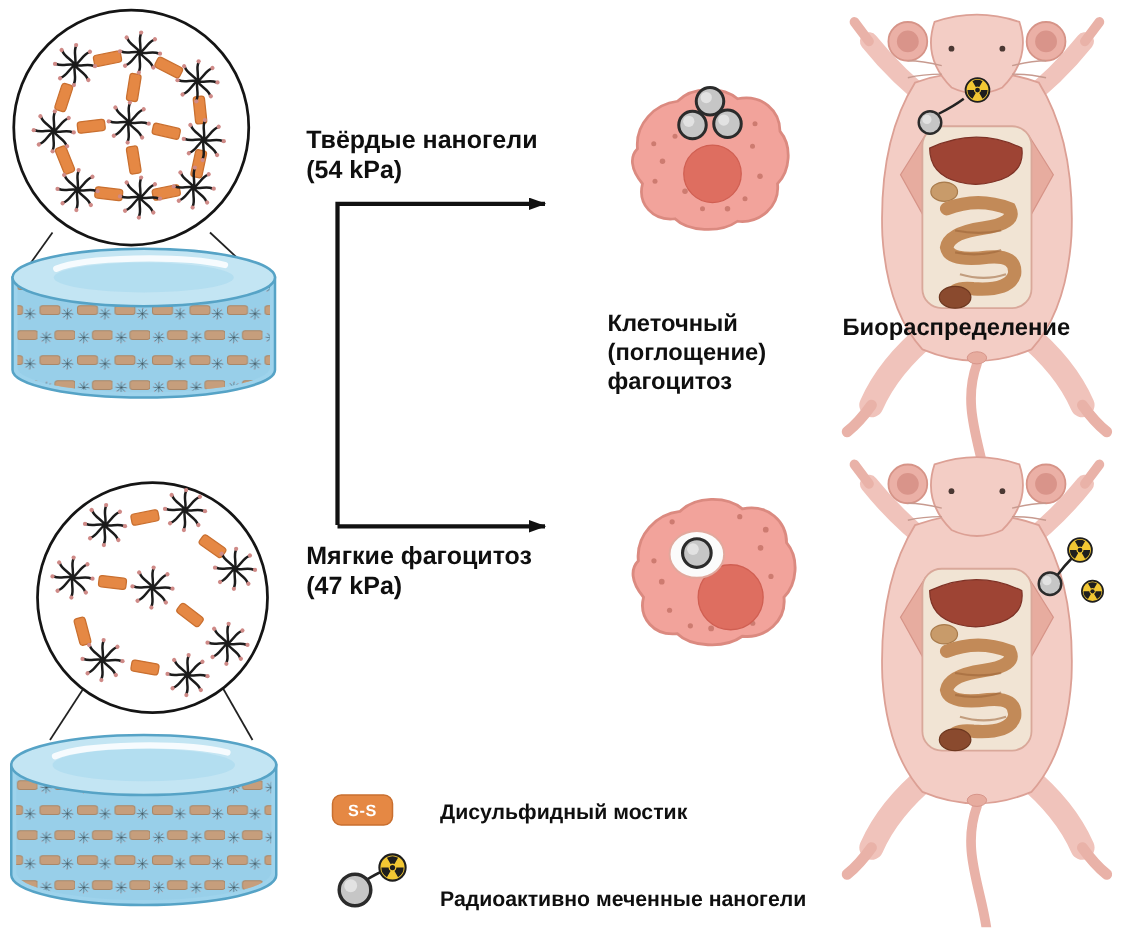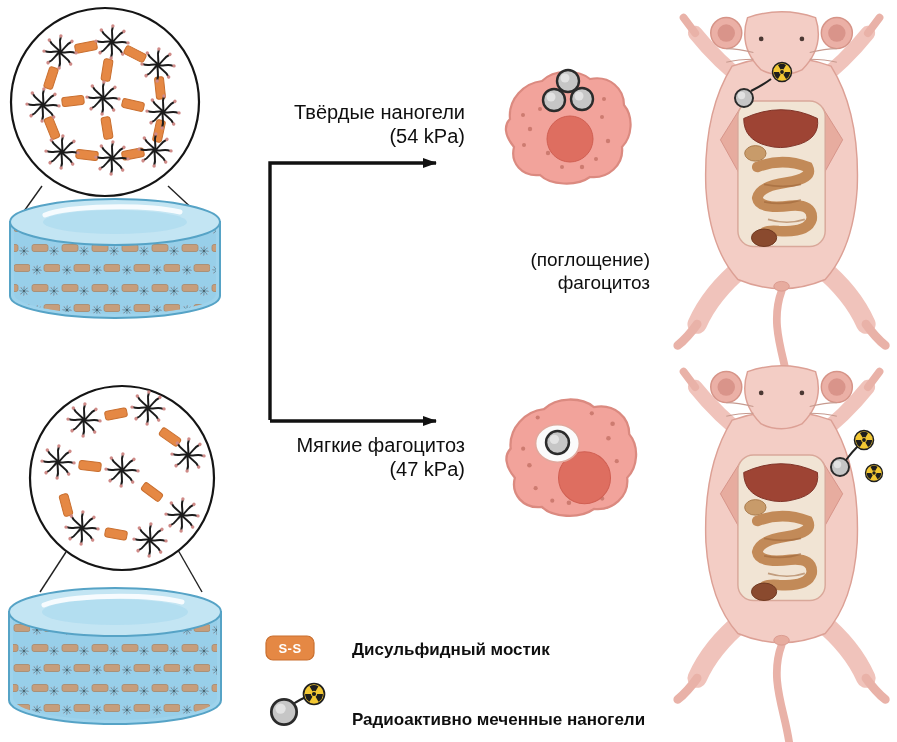--- a/index.html
+++ b/index.html
@@ -1,19 +1,19 @@
 <!DOCTYPE html>
 <html><head>
 <meta charset="utf-8">
 <style>
   html,body{margin:0;padding:0;background:#fff;}
   .canvas{position:relative;width:897px;height:742px;background:#ffffff;overflow:hidden;
           font-family:"Liberation Sans","DejaVu Sans",sans-serif;}
   svg.scene{position:absolute;left:0;top:0;}
-  .lbl{position:absolute;font-weight:normal;color:#0f0f0f;text-align:right;line-height:1.22;}
+  .lbl{position:absolute;font-weight:bold;color:#0f0f0f;text-align:left;line-height:1.22;}
   .lbl-hard{left:245px;top:100px;width:220px;font-size:20px;}
   .lbl-soft{left:245px;top:433px;width:220px;font-size:20px;}
   .lbl-phago{left:486px;top:248px;width:164px;font-size:19px;}
   .lbl-bio{left:674px;top:251px;width:222px;font-size:19px;}
   .lbl-legend{position:absolute;font-weight:bold;color:#0f0f0f;font-size:17px;text-align:left;left:352px;}
   .lbl-legend.d{top:640px;}
   .lbl-legend.r{top:710px;}
 </style>
 </head>
 <body>
@@ -244,21 +244,23 @@
   <div>Твёрдые наногели</div>
   <div>(54 kPa)</div>
 </div>
 
 <div class="lbl lbl-soft">
   <div>Мягкие фагоцитоз</div>
   <div>(47 kPa)</div>
 </div>
 
 <div class="lbl lbl-phago">
+  <div>Клеточный</div>
   <div>(поглощение)</div>
   <div>фагоцитоз</div>
 </div>
 
+<div class="lbl lbl-bio">Биораспределение</div>
 
 <div class="lbl-legend d">Дисульфидный мостик</div>
 <div class="lbl-legend r">Радиоактивно меченные наногели</div>
 
 </div>
 
 </body></html>

